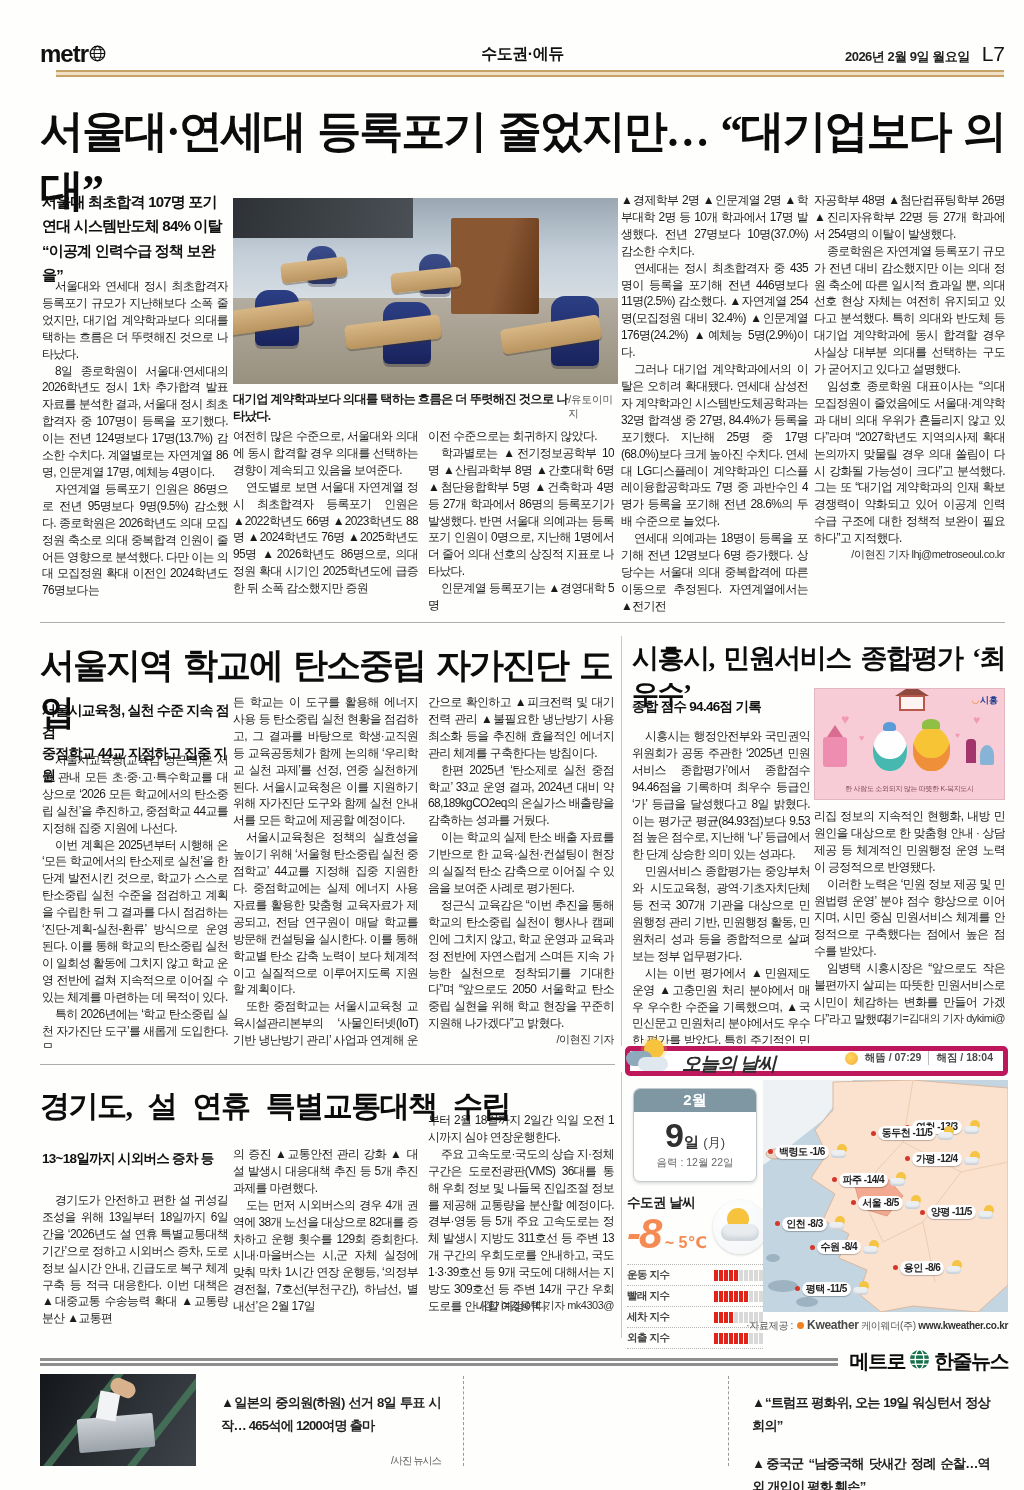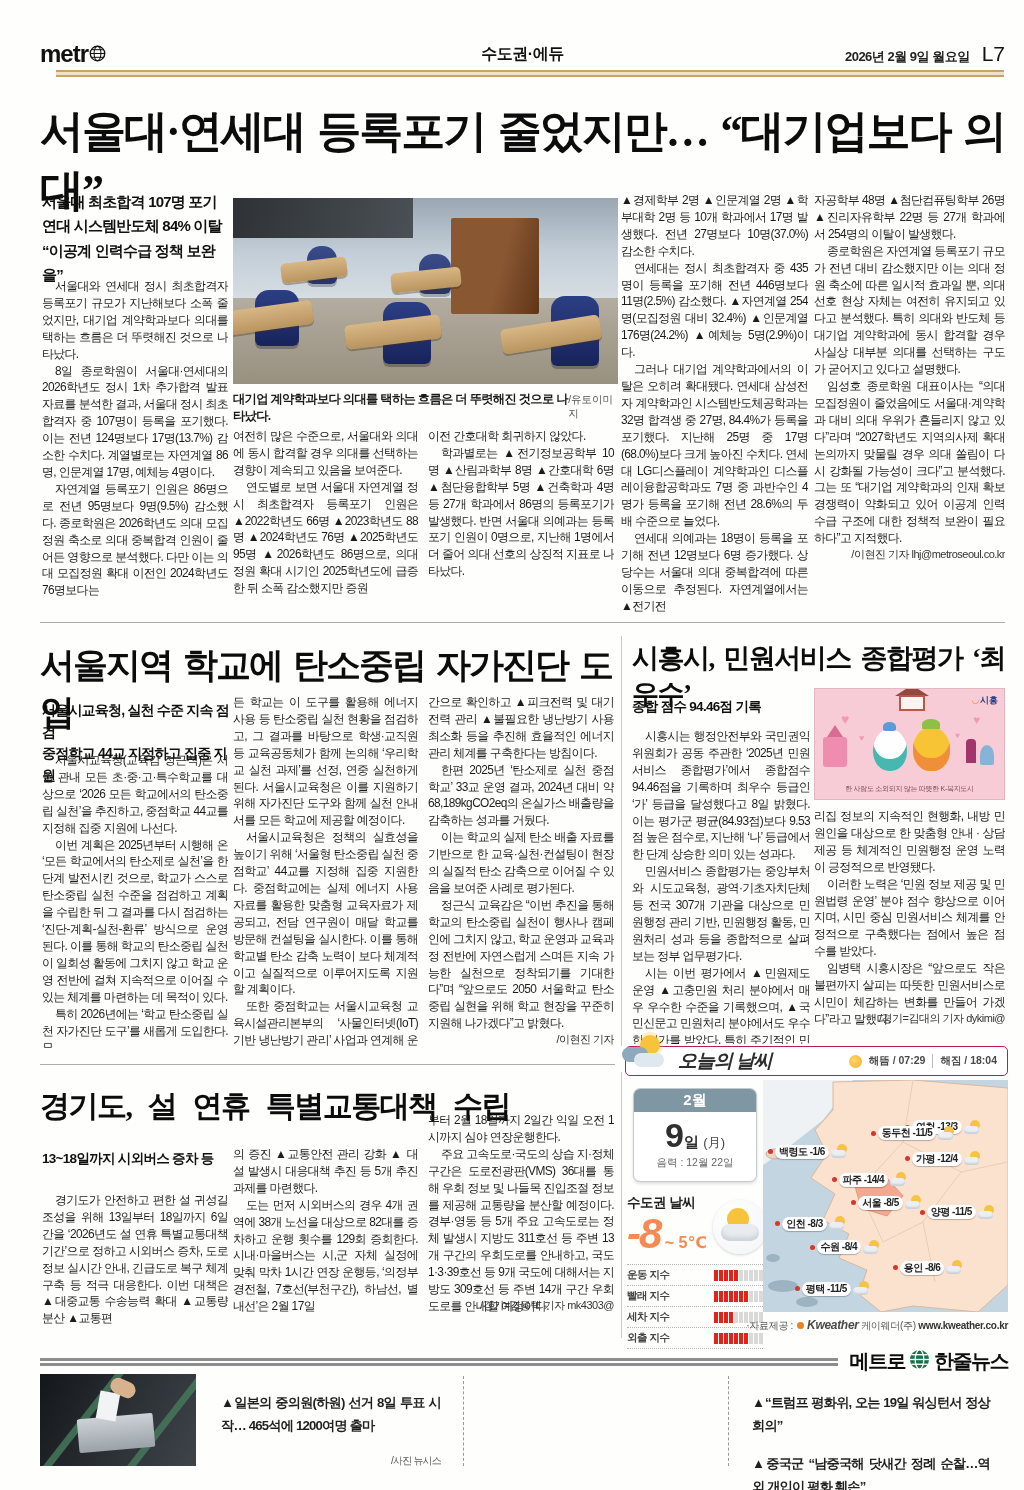--- a/index.html
+++ b/index.html
@@ -82,21 +82,21 @@
   
   .a4-headline { position:absolute; left:40px; top:1086px; width:470px; font-size:30px; letter-spacing:-1.5px; }
   .a4-sub { position:absolute; left:42px; top:1150px; font-size:13.5px; font-weight:bold; color:#101010; letter-spacing:-0.7px; }
   .a4-c1 { left:42px; top:1192px; width:186px; height:158px; }
   .a4-c2 { left:233px; top:1146px; width:185px; height:206px; }
   .a4-c3 { left:428px; top:1112px; width:186px; height:240px; }
   .pull-byline { margin-top:-17px; }
 
   
   .weather { position:absolute; left:625px; top:1042px; width:383px; height:300px; }
-  .w-bar { position:absolute; left:0; top:4px; width:383px; height:30px; border:1px solid #be185d; border-radius:5px; background:#fff; display:flex; align-items:center;gap:17px; }
+  .w-bar { position:absolute; left:0; top:4px; width:383px; height:30px; border:5px solid #be185d; border-radius:5px; background:#fff; display:flex; align-items:flex-start;gap:17px; }
   .w-icon { position:absolute; left:-4px; top:-12px; width:46px; height:40px; }
   .w-icon .sun { position:absolute; left:18px; top:0; width:20px; height:20px; border-radius:50%; background:#f7c33c; box-shadow:0 0 0 3px rgba(247,195,60,.25); }
   .w-icon .c1 { position:absolute; left:0; top:12px; width:26px; height:15px; border-radius:10px; background:#8fa9bc; }
   .w-icon .c2 { position:absolute; left:12px; top:18px; width:30px; height:14px; border-radius:10px; background:#dfe8ee; }
   .w-title { margin-left:52px; font-family:"Liberation Serif","DejaVu Serif",serif; font-style:italic; font-weight:bold; font-size:19px; color:#2c2c2c; letter-spacing:-1px; }
   .w-sun-set { margin-left:auto; margin-right:10px; display:flex; align-items:center; gap:7px; font-size:10.5px; font-weight:bold; color:#4a4a4a; }
   .w-sundot { width:13px; height:13px; border-radius:50%; background:radial-gradient(circle at 40% 40%,#ffd95e,#f6a93b); }
   .w-pipe { width:1px; height:14px; background:#bbb; }
   .calendar { position:absolute; left:8px; top:46px; width:124px; height:94px; border:1px solid #c3cacd; border-radius:7px; background:#fff; box-shadow:0 2px 3px rgba(0,0,0,.12); overflow:hidden; text-align:center; }
   .cal-head { background:#7e97a3; color:#fff; font-size:15px; font-weight:bold; padding:2px 0; }
@@ -121,21 +121,21 @@
   .idx-cell.on { background:#e2231a; }
   .map { position:absolute; left:138px; top:38px; width:245px; height:232px; background:#c2d5e1; overflow:hidden; }
   .map svg { position:absolute; left:0; top:0; }
   .cm { position:absolute; display:flex; align-items:center; gap:2px; transform:translateY(-50%); white-space:nowrap; }
   .cm .dot { width:5px; height:5px; border-radius:50%; background:#d5372a; flex:none; }
   .cm .lbl { background:#fff; border-radius:8px; padding:0 4px; font-size:10px; font-weight:bold; color:#222; letter-spacing:-0.5px; box-shadow:0 1px 1px rgba(0,0,0,.25); line-height:14px; }
   .wic { position:relative; width:17px; height:13px; flex:none; }
   .wic::before { content:""; position:absolute; right:1px; top:-1px; width:10px; height:10px; border-radius:50%; background:#f6c445; }
   .wic::after { content:""; position:absolute; left:0; bottom:0; width:15px; height:8px; border-radius:5px; background:#eceff2; box-shadow:inset 0 -2px 2px #c9d0d7; }
   .w-source { position:absolute; right:0; top:276px; font-size:10px; color:#555; letter-spacing:-0.3px; }
-  .w-source .klogo { font-style:italic; font-weight:bold; font-size:12px; color:#4a4a4a; }
+  .w-source .klogo { font-weight:bold; font-size:12px; color:#4a4a4a; }
   .w-source .kdot { display:inline-block; width:7px; height:7px; border-radius:50%; background:#f08122; margin:0 1px; }
   .w-source .kurl { font-weight:bold; color:#333; }
 
   
   .ol-head { position:absolute; left:40px; top:1348px; width:968px; display:flex; align-items:center; }
   .ol-lines { flex:1; height:8px; margin-right:12px;
     background:linear-gradient(180deg,#8e8e8e 0 3px,#fff 3px 5px,#8e8e8e 5px 8px); }
   .ol-logo { display:flex; align-items:center; gap:4px; font-size:20px; font-weight:bold; color:#0d0d0d; letter-spacing:-1.5px; }
   .ol-photo { position:absolute; left:40px; top:1374px; width:156px; height:92px; overflow:hidden; background:linear-gradient(115deg,#14171a,#2c3136 55%,#3e444a); }
   .olp-line { position:absolute; width:7px; height:160%; background:#47775a; opacity:.85; transform:rotate(38deg); }
@@ -207,22 +207,23 @@
       <span class="caption">대기업 계약학과보다 의대를 택하는 흐름은 더 뚜렷해진 것으로 나타났다.</span>
       <span class="credit">/유토이미지</span>
     </div>
   </div>
 
   <div class="bodycol cont a1-c2">
       <p>여전히 많은 수준으로, 서울대와 의대에 동시 합격할 경우 의대를 선택하는 경향이 계속되고 있음을 보여준다.</p>
       <p>연도별로 보면 서울대 자연계열 정시 최초합격자 등록포기 인원은 ▲2022학년도 66명 ▲2023학년도 88명 ▲2024학년도 76명 ▲2025학년도 95명 ▲2026학년도 86명으로, 의대 정원 확대 시기인 2025학년도에 급증한 뒤 소폭 감소했지만 증원</p>
     </div>
   <div class="bodycol cont a1-c3">
-      <p>이전 간호대학 회귀하지 않았다.</p>
+      <p>이전 수준으로는 회귀하지 않았다.</p>
       <p>학과별로는 ▲전기정보공학부 10명 ▲산림과학부 8명 ▲간호대학 6명 ▲첨단융합학부 5명 ▲건축학과 4명 등 27개 학과에서 86명의 등록포기가 발생했다. 반면 서울대 의예과는 등록포기 인원이 0명으로, 지난해 1명에서 더 줄어 의대 선호의 상징적 지표로 나타났다.</p>
+      <p>인문계열 등록포기는 ▲경영대학 5명</p>
     </div>
   <div class="bodycol cont a1-c4">
       <p>▲경제학부 2명 ▲인문계열 2명 ▲학부대학 2명 등 10개 학과에서 17명 발생했다. 전년 27명보다 10명(37.0%) 감소한 수치다.</p>
       <p>연세대는 정시 최초합격자 중 435명이 등록을 포기해 전년 446명보다 11명(2.5%) 감소했다. ▲자연계열 254명(모집정원 대비 32.4%) ▲인문계열 176명(24.2%) ▲예체능 5명(2.9%)이다.</p>
       <p>그러나 대기업 계약학과에서의 이탈은 오히려 확대됐다. 연세대 삼성전자 계약학과인 시스템반도체공학과는 32명 합격생 중 27명, 84.4%가 등록을 포기했다. 지난해 25명 중 17명(68.0%)보다 크게 높아진 수치다. 연세대 LG디스플레이 계약학과인 디스플레이융합공학과도 7명 중 과반수인 4명가 등록을 포기해 전년 28.6%의 두 배 수준으로 늘었다.</p>
       <p>연세대 의예과는 18명이 등록을 포기해 전년 12명보다 6명 증가했다. 상당수는 서울대 의대 중복합격에 따른 이동으로 추정된다. 자연계열에서는 ▲전기전</p>
     </div>
   <div class="bodycol cont a1-c5">
     <div>
         <p>자공학부 48명 ▲첨단컴퓨팅학부 26명 ▲진리자유학부 22명 등 27개 학과에서 254명의 이탈이 발생했다.</p>

